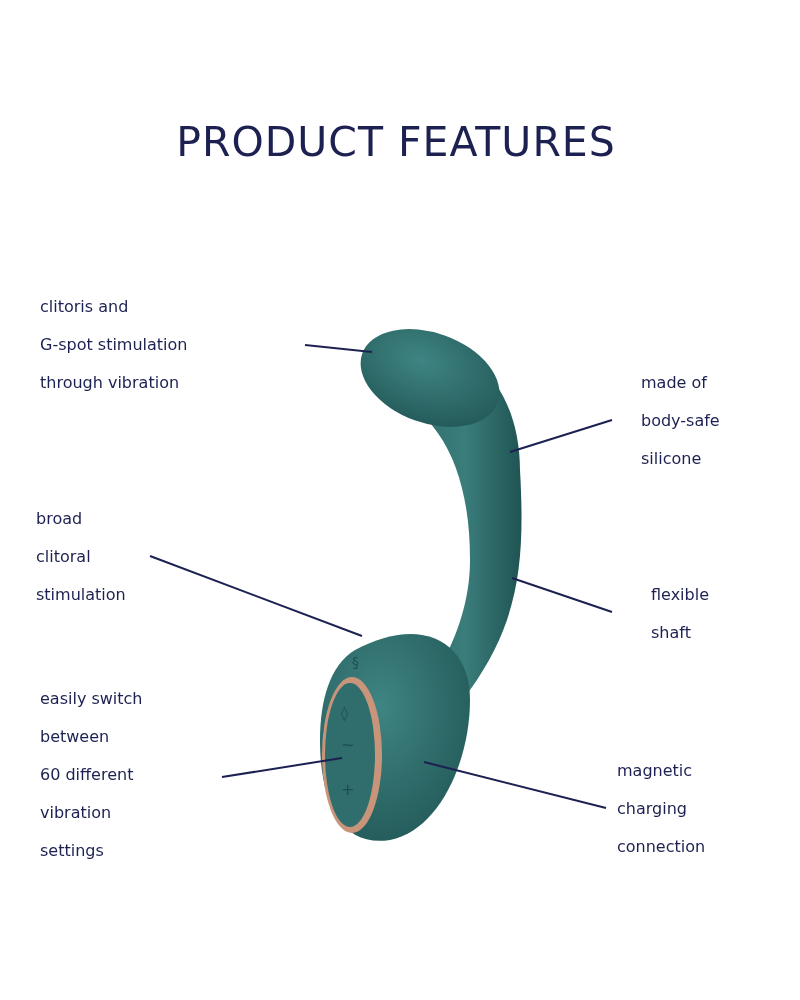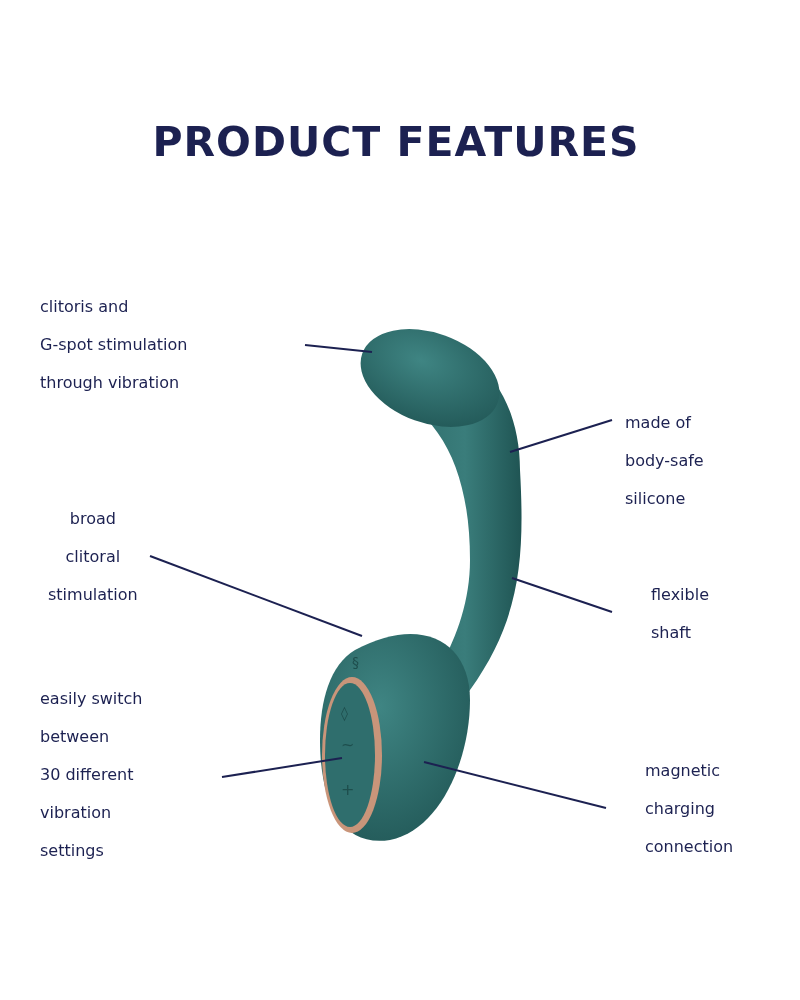--- a/index.html
+++ b/index.html
@@ -1,17 +1,17 @@
 <!DOCTYPE html>
 <html><head>
 <meta charset="utf-8">
 <style>
   html,body{margin:0;padding:0;background:#ffffff;}
   body{width:800px;height:1000px;position:relative;overflow:hidden;font-family:"DejaVu Sans","Liberation Sans",sans-serif;color:#1c2151;}
-  .title{position:absolute;top:118px;left:0;width:792px;text-align:center;font-size:41px;font-weight:bold;letter-spacing:1px;color:#1c2151;}
+  .title{position:absolute;top:118px;left:0;width:792px;text-align:center;font-size:41px;font-weight:normal;letter-spacing:1px;color:#1c2151;}
   .label{position:absolute;font-size:16px;line-height:38px;color:#1c2151;white-space:pre-line;}
   svg.art{position:absolute;left:0;top:0;}
 </style>
 </head>
 <body>
 
 <div class="title">PRODUCT FEATURES</div>
 
 <svg class="art" width="800" height="1000">
   <defs>
@@ -45,28 +45,28 @@
     <line x1="150" y1="556" x2="362" y2="636"></line>
     <line x1="612" y1="612" x2="512" y2="578"></line>
     <line x1="222" y1="777" x2="342" y2="758"></line>
     <line x1="606" y1="808" x2="424" y2="762"></line>
   </g>
 </svg>
 
 <div class="label" style="left:40px;top:288px;">clitoris and
 G-spot stimulation
 through vibration</div>
-<div class="label" style="left:625px;top:364px;margin-top:40px;">made of
+<div class="label" style="left:641px;top:364px;">made of
 body-safe
 silicone</div>
-<div class="label" style="left:48px;top:500px;text-align:center;">broad
+<div class="label" style="left:36px;top:500px;">broad
 clitoral
 stimulation</div>
 <div class="label" style="left:651px;top:576px;">flexible
 shaft</div>
 <div class="label" style="left:40px;top:680px;">easily switch
 between
-30 different
+60 different
 vibration
 settings</div>
-<div class="label" style="left:617px;top:752px;margin-left:28px;">magnetic
+<div class="label" style="left:617px;top:752px;">magnetic
 charging
 connection</div>
 
 </body></html>

